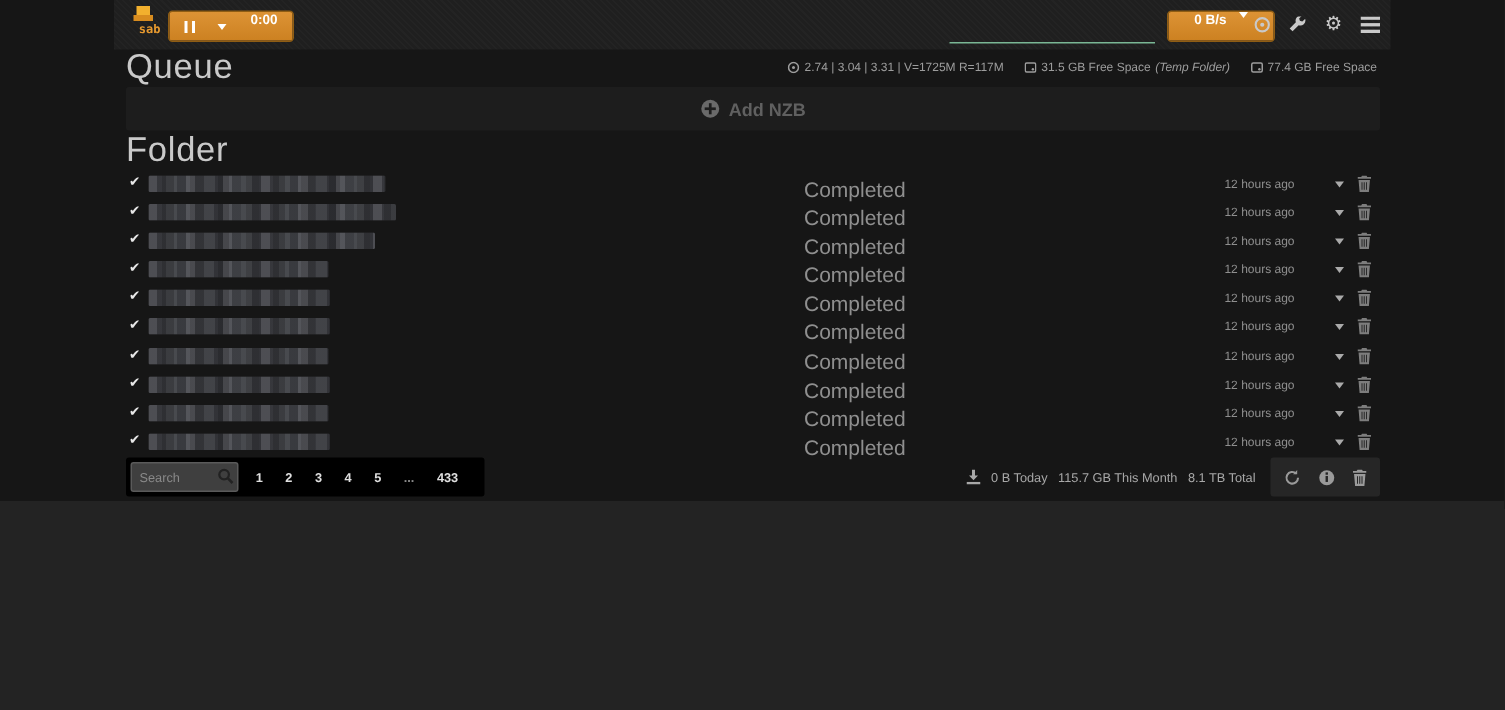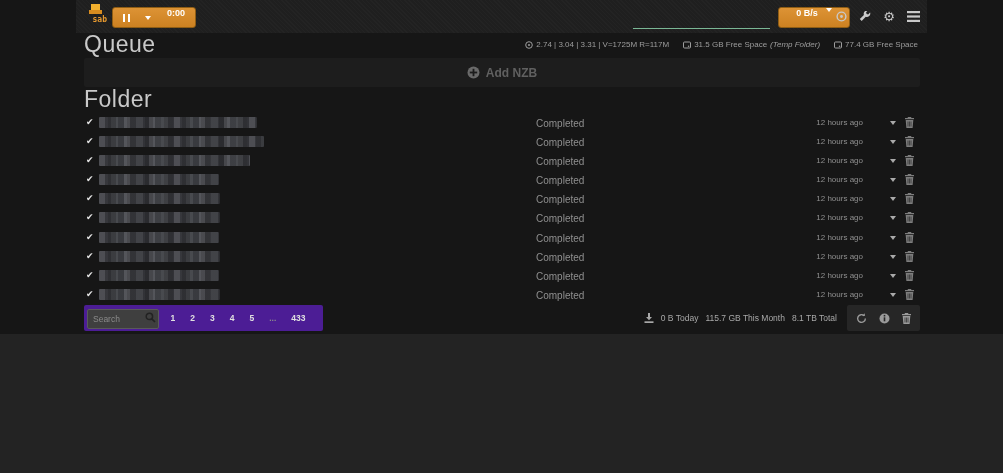--- a/index.html
+++ b/index.html
@@ -60,28 +60,28 @@
   .rows { position:absolute; left:0; top:113px; width:851px; }
   .hrow { position:relative; height:19.1px; }
   .hrow .check { position:absolute; left:10px; top:4px; font-size:9px; color:#e8e8e8; font-family:"DejaVu Sans", sans-serif; }
   .hrow .blur {
     position:absolute; left:23px; top:4px; height:11px; border-radius:1px;
     background-color:#323336;
     background-image:
       repeating-linear-gradient(90deg, rgba(140,140,148,.28) 0 6px, rgba(60,60,66,.22) 6px 12px, rgba(95,97,102,.3) 12px 19px, rgba(42,42,48,.26) 19px 25px),
       repeating-linear-gradient(90deg, #35363a 0 9px, #2b2c2f 9px 17px, #3e4044 17px 28px, #303134 28px 37px);
   }
-  .hrow .status { position:absolute; left:460px; top:5px; font-size:10px; color:#8f8f8f; }
+  .hrow .status { position:absolute; left:460px; top:5px; font-size:14px; color:#8f8f8f; }
   .hrow .age { position:absolute; right:64px; top:5px; font-size:8px; color:#8f8f8f; }
   .hrow .row-caret { position:absolute; left:814px; top:8px; cursor:pointer; border-top-color:#aaa; }
   .hrow .trash { position:absolute; left:829px; top:4px; cursor:pointer; }
 
   
   .footer { position:absolute; left:8px; top:305px; width:836px; height:26px; }
-  .foot-left { position:absolute; left:0; top:0; height:26px; background:#4c1d95; border-radius:2px; display:flex; align-items:center; padding-right:10px; }
+  .foot-left { position:absolute; left:0; top:0; height:26px; background:#000000; border-radius:2px; display:flex; align-items:center; padding-right:10px; }
   .search-box { position:relative; width:72px; height:20px; margin:0 4px 0 3px; }
   .search-input {
     width:72px; height:20px; background:#3f3f3f; border:1px solid #5a5a5a; border-radius:2px;
     color:#cfcfcf; font-size:8.5px; padding:0 16px 0 5px; outline:none;
     font-family:"Liberation Sans", sans-serif;
   }
   .search-input::placeholder { color:#8a8a8a; }
   .search-ico { position:absolute; right:3px; top:4px; cursor:pointer; }
   .pager { display:flex; align-items:center; }
   .page-item { font-size:8.5px; font-weight:bold; color:#e0e0e0; padding:0 7.5px; cursor:pointer; }

